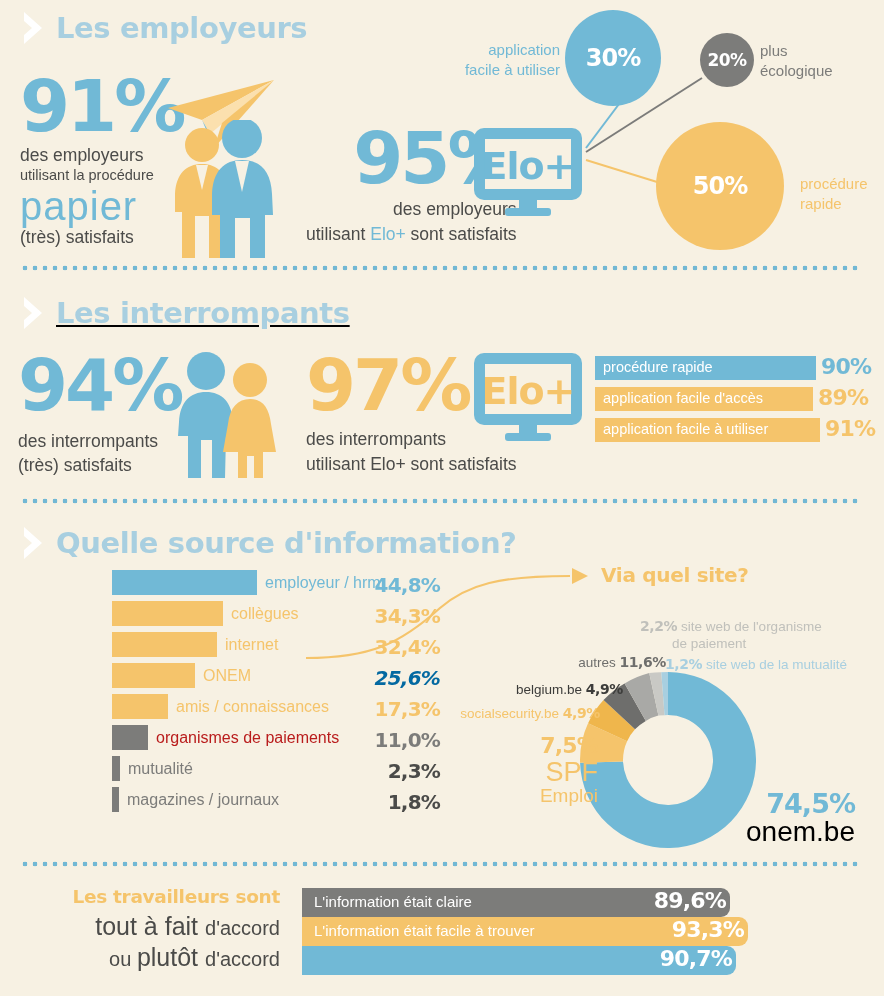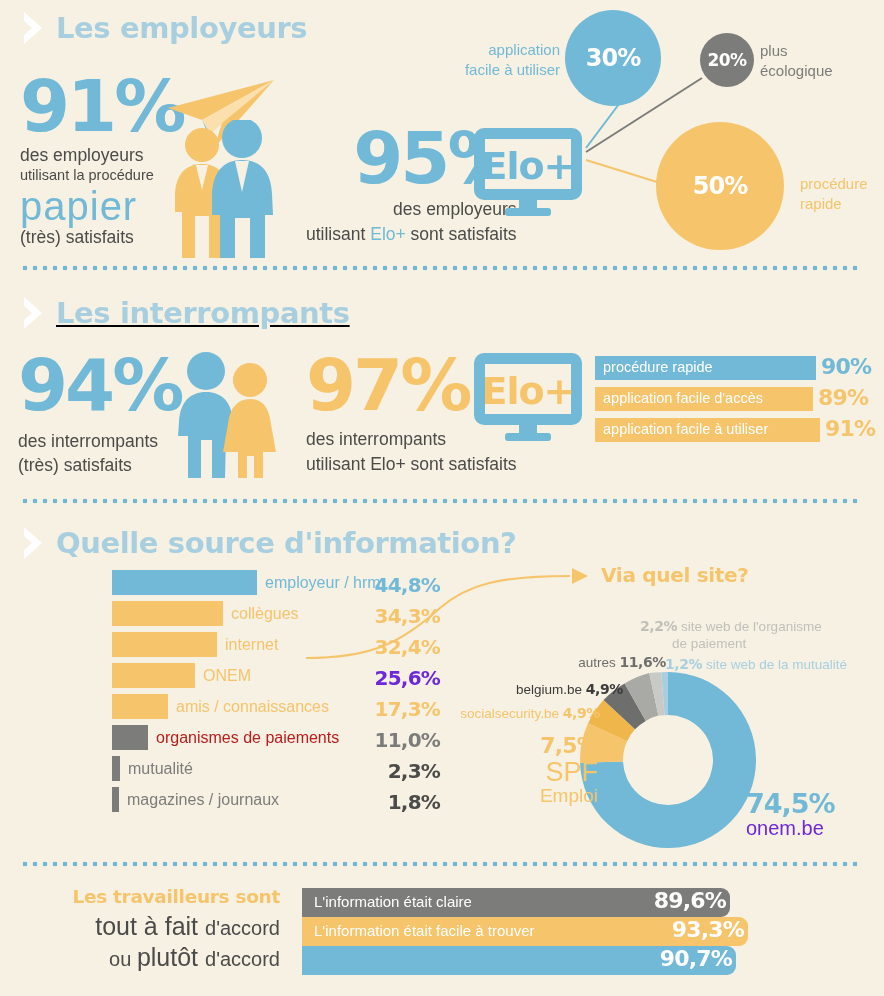--- a/index.html
+++ b/index.html
@@ -120,21 +120,21 @@
   .dlbl{
     font-family:"Liberation Sans", sans-serif;
     font-size:13.5px;line-height:1.25;
     white-space:nowrap;
   }
   .dlbl b{font-family:"DejaVu Sans", sans-serif;font-size:14px;letter-spacing:-0.4px;}
   .dbig{
     font-family:"DejaVu Sans", sans-serif;font-weight:bold;
     font-size:27px;color:#71b9d6;letter-spacing:-1px;line-height:1;text-align:right;
   }
-  .dbig2{font-family:"Liberation Sans", sans-serif;font-size:20px;color:#6d28d9;line-height:1.1;}
+  .dbig2{font-family:"Liberation Sans", sans-serif;font-size:28px;color:#000000;line-height:1.1;}
 
   
   .wbar{position:relative;height:29px;}
   .wbar-bg{position:absolute;left:0;top:0;height:29px;border-radius:0 9px 9px 0;}
   .wbar-lbl{
     position:absolute;left:12px;top:5px;color:#fff;
     font-family:"Liberation Sans", sans-serif;font-size:15px;white-space:nowrap;
   }
   .wbar-val{
     position:absolute;top:0px;color:#fff;
@@ -322,21 +322,21 @@
       <div class="slbl" style="left:211px;color:#f5c46b;">collègues</div>
     </div>
 
     <div class="srow">
       <div class="sval" style="color:#f5c46b;width:84px;">32,4%</div>
       <div class="sbar" style="width:105px;background:#f5c46b;"></div>
       <div class="slbl" style="left:205px;color:#f5c46b;">internet</div>
     </div>
 
     <div class="srow">
-      <div class="sval" style="color:#6d28d9;width:84px;">25,6%</div>
+      <div class="sval" style="color:#0369a1;width:84px;font-style:italic;">25,6%</div>
       <div class="sbar" style="width:83px;background:#f5c46b;"></div>
       <div class="slbl" style="left:183px;color:#f5c46b;">ONEM</div>
     </div>
 
     <div class="srow">
       <div class="sval" style="color:#f5c46b;width:84px;">17,3%</div>
       <div class="sbar" style="width:56px;background:#f5c46b;"></div>
       <div class="slbl" style="left:156px;color:#f5c46b;">amis / connaissances</div>
     </div>
 

